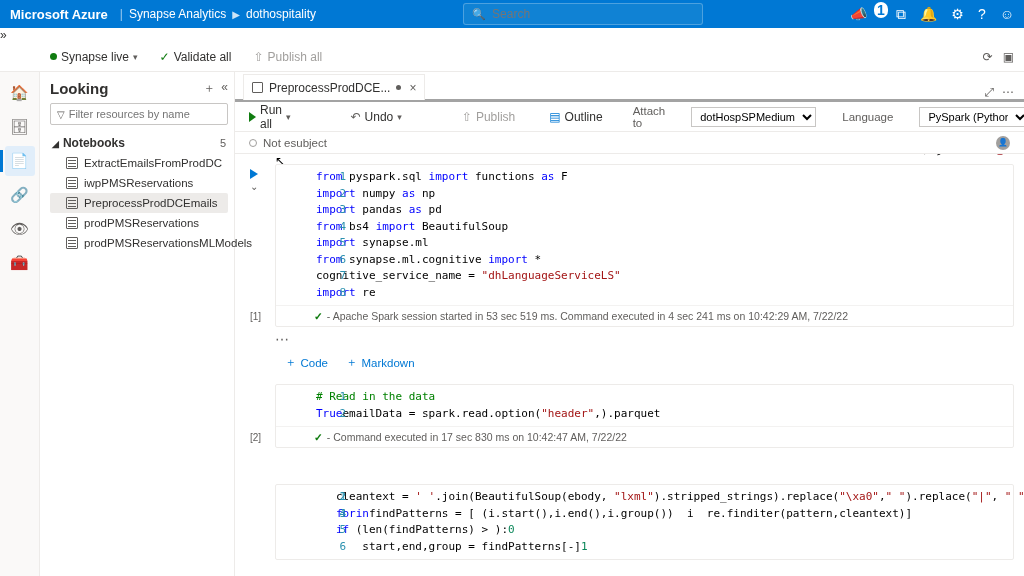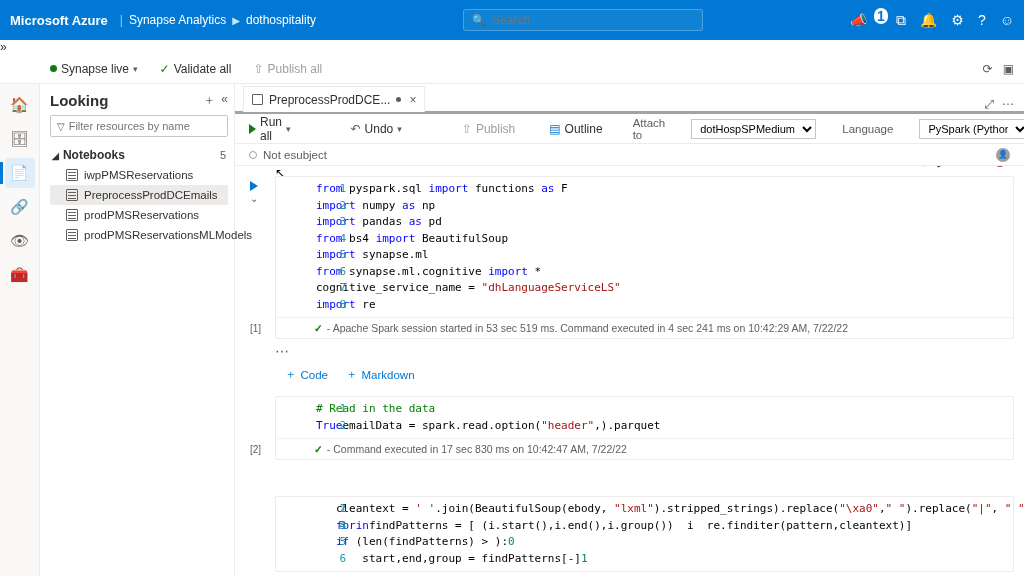--- a/index.html
+++ b/index.html
@@ -1,19 +1,19 @@
 <!DOCTYPE html>
 <html><head>
 <meta charset="utf-8">
 <style>
 * { margin: 0; padding: 0; box-sizing: border-box; }
 body { font-family: "Segoe UI", Arial, sans-serif; font-size: 12px; color: #323130; background: #fff; width: 1024px; height: 576px; overflow: hidden; }
 
 
-.topbar { height: 40px; background: #0078d4; color: #fff; display: flex; align-items: center; padding: 0 10px; }
+.topbar { height: 28px; background: #0078d4; color: #fff; display: flex; align-items: center; padding: 0 10px; }
 .topbar .brand { font-weight: 600; font-size: 13px; margin-right: 6px; }
 .topbar .sep { margin: 0 6px; color: rgba(255,255,255,0.6); }
 .topbar .crumb { font-size: 12px; color: #fff; }
 .topbar .chev { margin: 0 6px; font-size: 10px; opacity: 0.8; }
 .topbar .spacer { flex: 1; }
 .searchbox { background: #1082d4; border: 1px solid rgba(255,255,255,0.25); border-radius: 3px; width: 240px; height: 22px; display: flex; align-items: center; padding: 0 8px; color: #cfe5f5; margin-right: auto; }
 .searchbox .sicon { margin-right: 6px; opacity: 0.8; font-size: 11px; }
 .searchbox input { background: transparent; border: none; outline: none; color: #fff; font-size: 12px; width: 100%; }
 .topicons { display: flex; gap: 14px; align-items: center; }
 .topicons span { position: relative; font-size: 14px; cursor: pointer; }
@@ -178,20 +178,24 @@
       <span class="ficon">▽</span>
       <input placeholder="Filter resources by name" style="">
     </div>
     <div class="group">
       <span><span class="caret">◢</span><span>Notebooks</span></span>
       <span class="count">5</span>
     </div>
     <div id="nbitems">
         <div class="nbitem">
           <span class="nbicon"></span>
+          <span>ExtractEmailsFromProdDC</span>
+        </div>
+        <div class="nbitem">
+          <span class="nbicon"></span>
           <span>iwpPMSReservations</span>
         </div>
         <div class="nbitem selected">
           <span class="nbicon"></span>
           <span>PreprocessProdDCEmails</span>
         </div>
         <div class="nbitem">
           <span class="nbicon"></span>
           <span>prodPMSReservations</span>
         </div>

